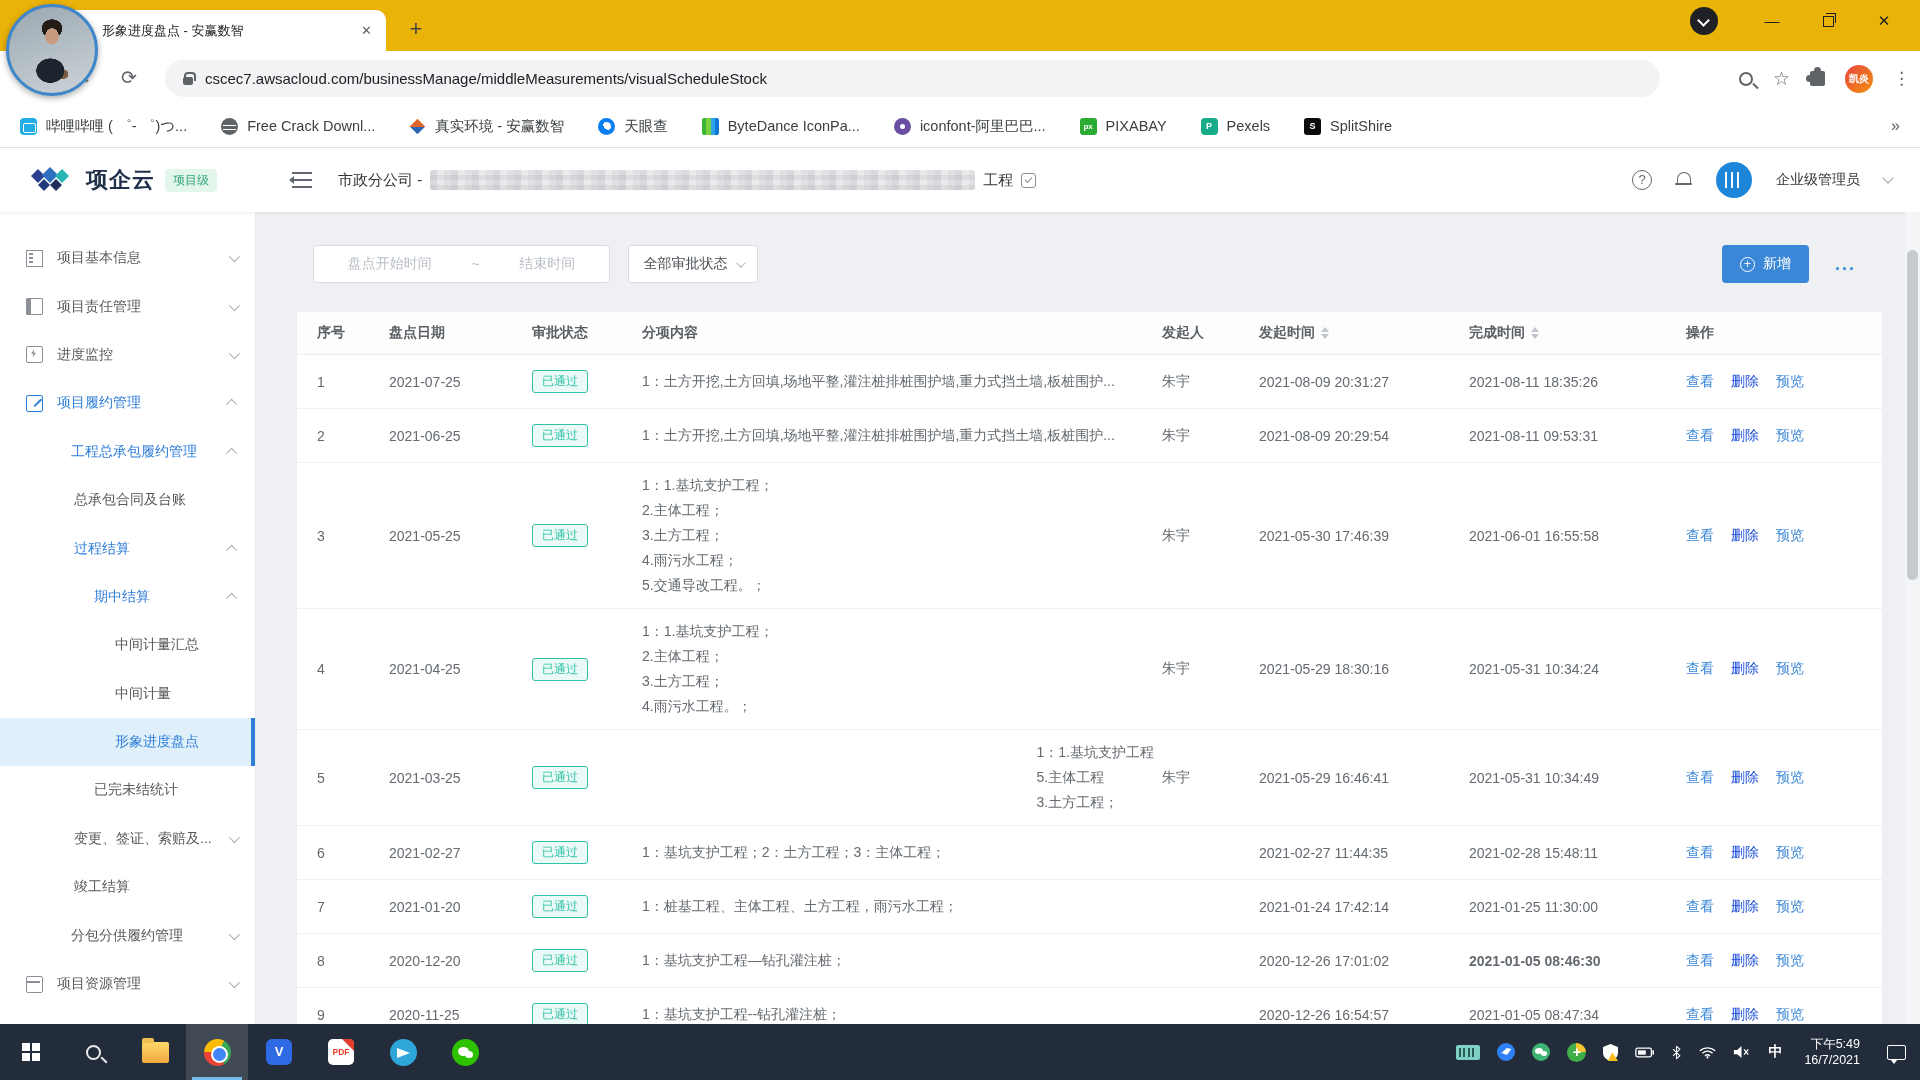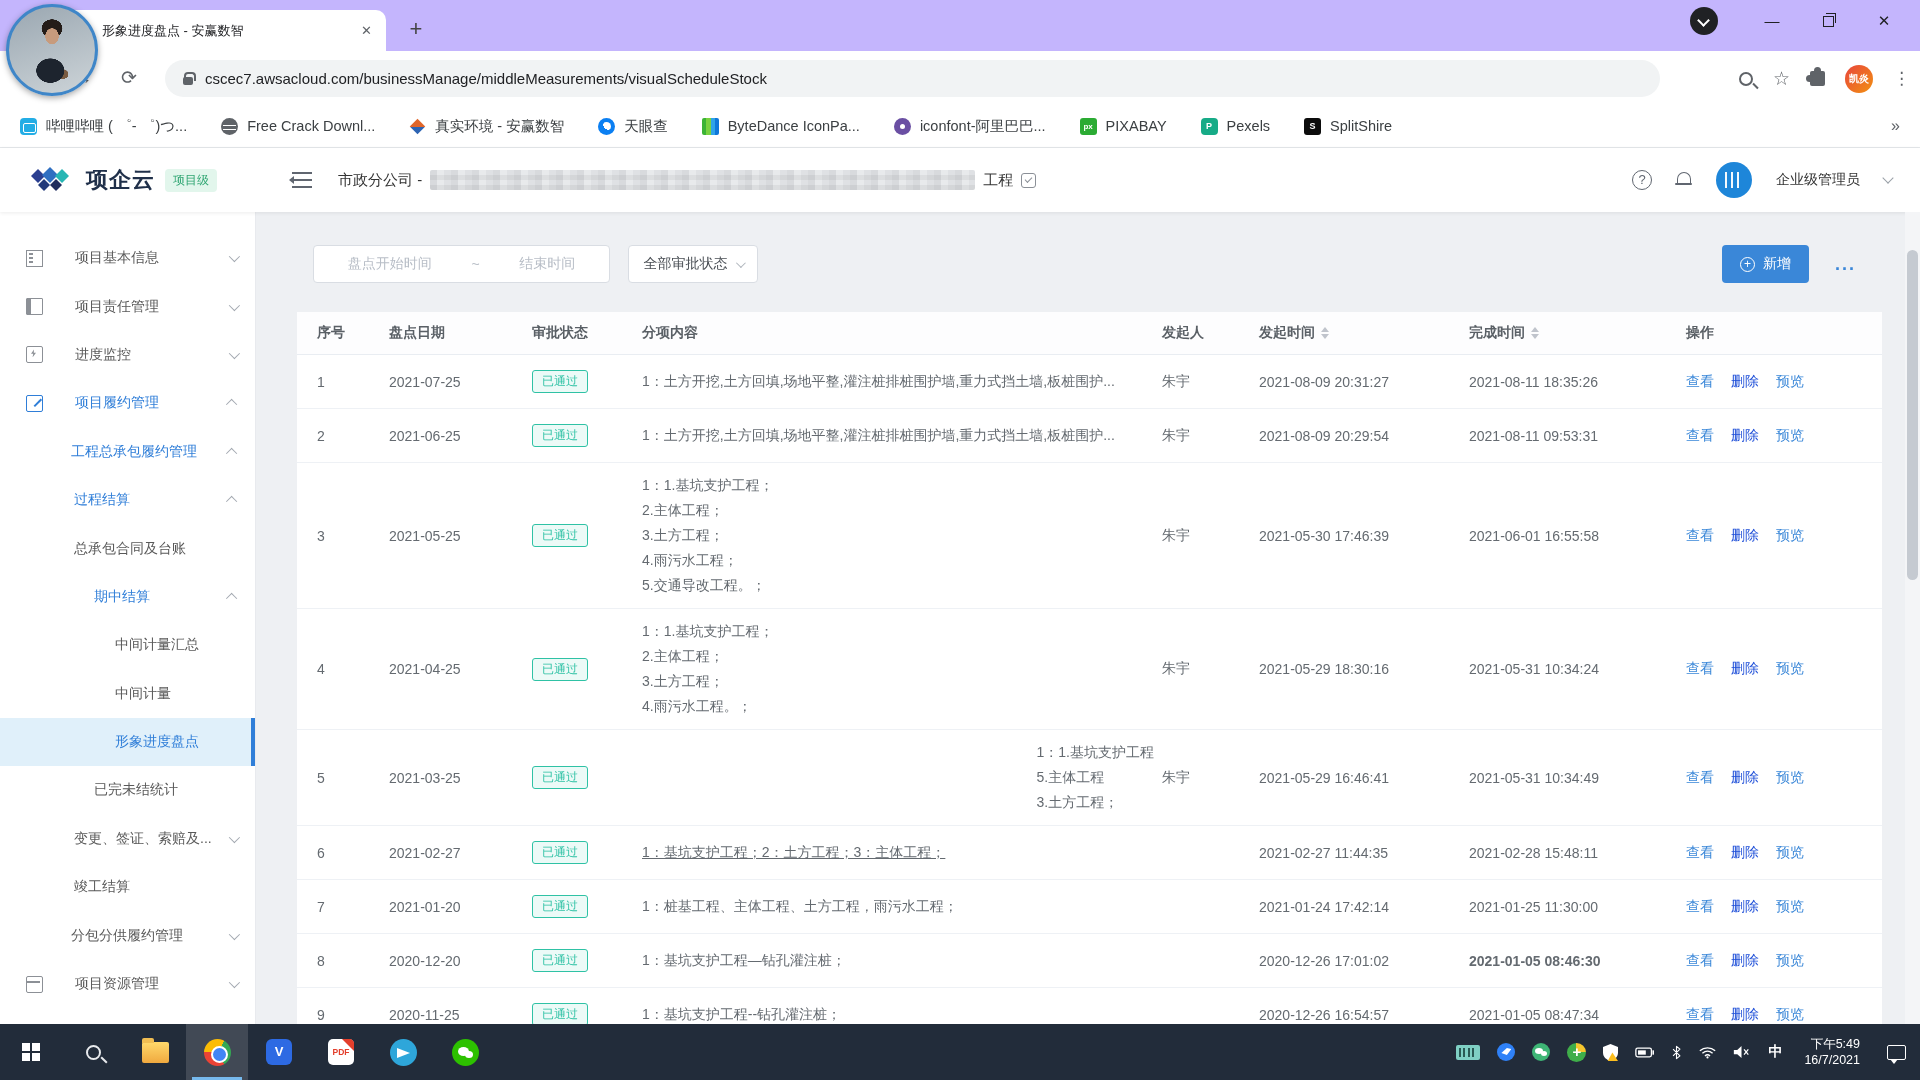--- a/index.html
+++ b/index.html
@@ -1,21 +1,21 @@
 <!DOCTYPE html>
 <html><head>
 <meta charset="utf-8">
 <style>
   * { margin:0; padding:0; box-sizing:border-box; }
   html,body { width:1920px; height:1080px; overflow:hidden;
     font-family:"Liberation Sans","DejaVu Sans",sans-serif; }
   #screen { position:relative; width:1920px; height:1080px; background:#eef0f3; }
 
   
-  #tabstrip { position:absolute; left:0; top:0; width:1920px; height:51px; background:#c4b5fd; }
+  #tabstrip { position:absolute; left:0; top:0; width:1920px; height:51px; background:#eab308; }
   .tab { position:absolute; left:56px; top:10px; width:330px; height:41px; background:#fff;
     border-radius:10px 10px 0 0; display:flex; align-items:center; padding:0 14px 0 46px; }
   .tab-title { font-size:13px; color:#202124; white-space:nowrap; overflow:hidden; flex:1; }
   .tab-close { font-size:13px; color:#5f6368; margin-left:10px; cursor:pointer; }
   .newtab-btn { position:absolute; left:400px; top:14px; width:32px; height:32px; border-radius:50%;
     font-size:22px; color:#444; text-align:center; line-height:30px; }
   .win-controls { position:absolute; right:8px; top:0; height:42px; display:flex; align-items:center; }
   .media-btn { width:28px; height:28px; border-radius:50%; background:#202124; margin-right:26px; position:relative; }
   .media-btn::after { content:""; position:absolute; left:9px; top:9px; width:7px; height:7px;
     border-right:2px solid #fff; border-bottom:2px solid #fff; transform:rotate(45deg); }
@@ -101,21 +101,21 @@
     transform:rotate(45deg); margin-top:-4px; }
 
   
   #sidebar { position:absolute; left:0; top:212px; width:256px; height:812px; background:#fff;
     border-right:1px solid #e8eaee; padding-top:22px; z-index:4; }
   .side-item { height:48.4px; display:flex; align-items:center; font-size:14px; color:#595959; position:relative; padding-right:18px; }
   .side-item .lbl { white-space:nowrap; overflow:hidden; }
   .side-item.blue { color:#2f7ed8; }
   .side-item.active { background:#e0f0fa; color:#2f7ed8; }
   .side-item.active::after { content:""; position:absolute; right:0; top:0; width:4px; height:100%; background:#2f7ed8; }
-  .lvl0 { padding-left:26px; } .lvl0 .lbl { margin-left:32px; }
+  .lvl0 { padding-left:26px; } .lvl0 .lbl { margin-left:14px; }
   .lvl1 { padding-left:71px; } .lvl2 { padding-left:74px; } .lvl3 { padding-left:94px; } .lvl4 { padding-left:115px; }
   .side-chevron { margin-left:auto; width:8px; height:8px; border-right:1.5px solid #a2a8b0; border-bottom:1.5px solid #a2a8b0; }
   .chev-down { transform:rotate(45deg) translateY(-2px); }
   .chev-up { transform:rotate(225deg) translateY(-2px); }
   .side-ico { width:17px; height:17px; flex:none; position:relative; }
   .ico-building { border:1.6px solid #8c9096; }
   .ico-building::after { content:""; position:absolute; left:2px; top:2px; width:4px; height:10px;
     background:repeating-linear-gradient(#8c9096 0 2px,transparent 2px 4px); }
   .ico-book { border:1.6px solid #8c9096; border-radius:1px; background:linear-gradient(90deg,#8c9096 0 4px,transparent 4px); }
   .ico-monitor { border:1.6px solid #8c9096; border-radius:2px; }
@@ -342,26 +342,26 @@
       </div>
       <div class="side-item lvl0 blue">
         <span class="side-ico ico-edit"></span>
         <span class="lbl">项目履约管理</span>
         <span class="side-chevron chev-up"></span>
       </div>
       <div class="side-item lvl1 blue">
         <span class="lbl">工程总承包履约管理</span>
         <span class="side-chevron chev-up"></span>
       </div>
+      <div class="side-item lvl2">
+        <span class="lbl">总承包合同及台账</span>
+      </div>
       <div class="side-item lvl2 blue">
         <span class="lbl">过程结算</span>
         <span class="side-chevron chev-up"></span>
-      </div>
-      <div class="side-item lvl2">
-        <span class="lbl">总承包合同及台账</span>
       </div>
       <div class="side-item lvl3 blue">
         <span class="lbl">期中结算</span>
         <span class="side-chevron chev-up"></span>
       </div>
       <div class="side-item lvl4">
         <span class="lbl">中间计量汇总</span>
       </div>
       <div class="side-item lvl4">
         <span class="lbl">中间计量</span>
@@ -533,21 +533,21 @@
               <a class="op-link disabled">删除</a>
               <a class="op-link">预览</a>
             </div>
           </div>
           <div class="trow">
             <div class="t-cell" style="width: 72px;">6</div>
             <div class="t-cell" style="width: 143px;">2021-02-27</div>
             <div class="t-cell" style="width: 110px;">
               <span class="status-badge">已通过</span>
             </div>
-            <div class="t-cell" style="width: 520px; text-decoration: underline;">
+            <div class="t-cell" style="width: 520px;">
               <div class="content-lines">
                 <div>1：基坑支护工程；2：土方工程；3：主体工程；</div>
               </div>
             </div>
             <div class="t-cell" style="width: 97px;"></div>
             <div class="t-cell" style="width: 210px;">2021-02-27 11:44:35</div>
             <div class="t-cell" style="width: 217px;">2021-02-28 15:48:11</div>
             <div class="t-cell" style="width: 163px;">
               <a class="op-link">查看</a>
               <a class="op-link disabled">删除</a>

